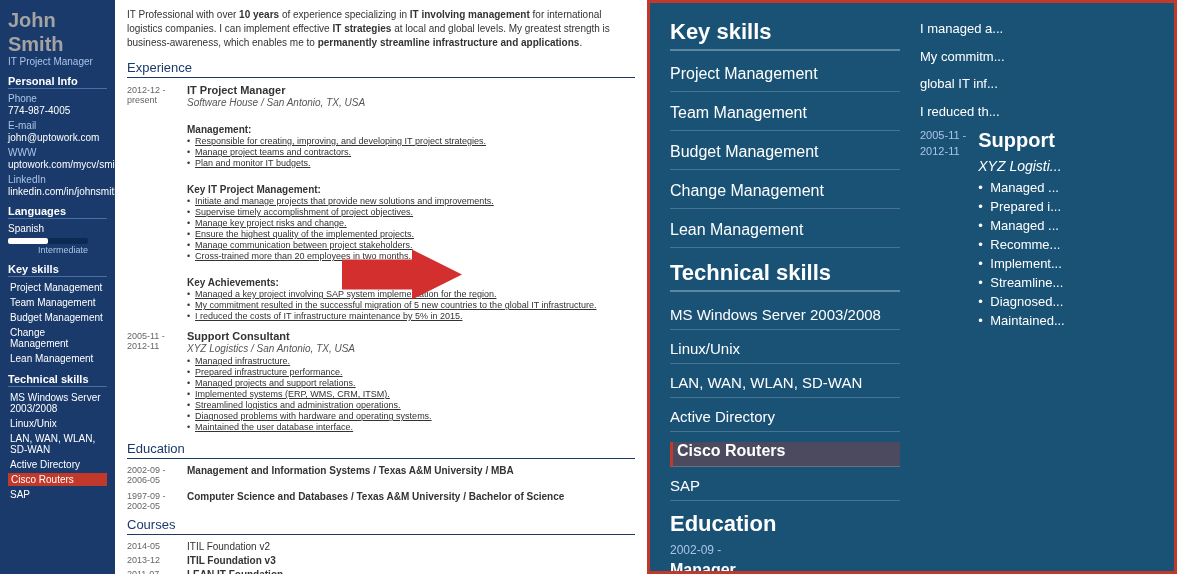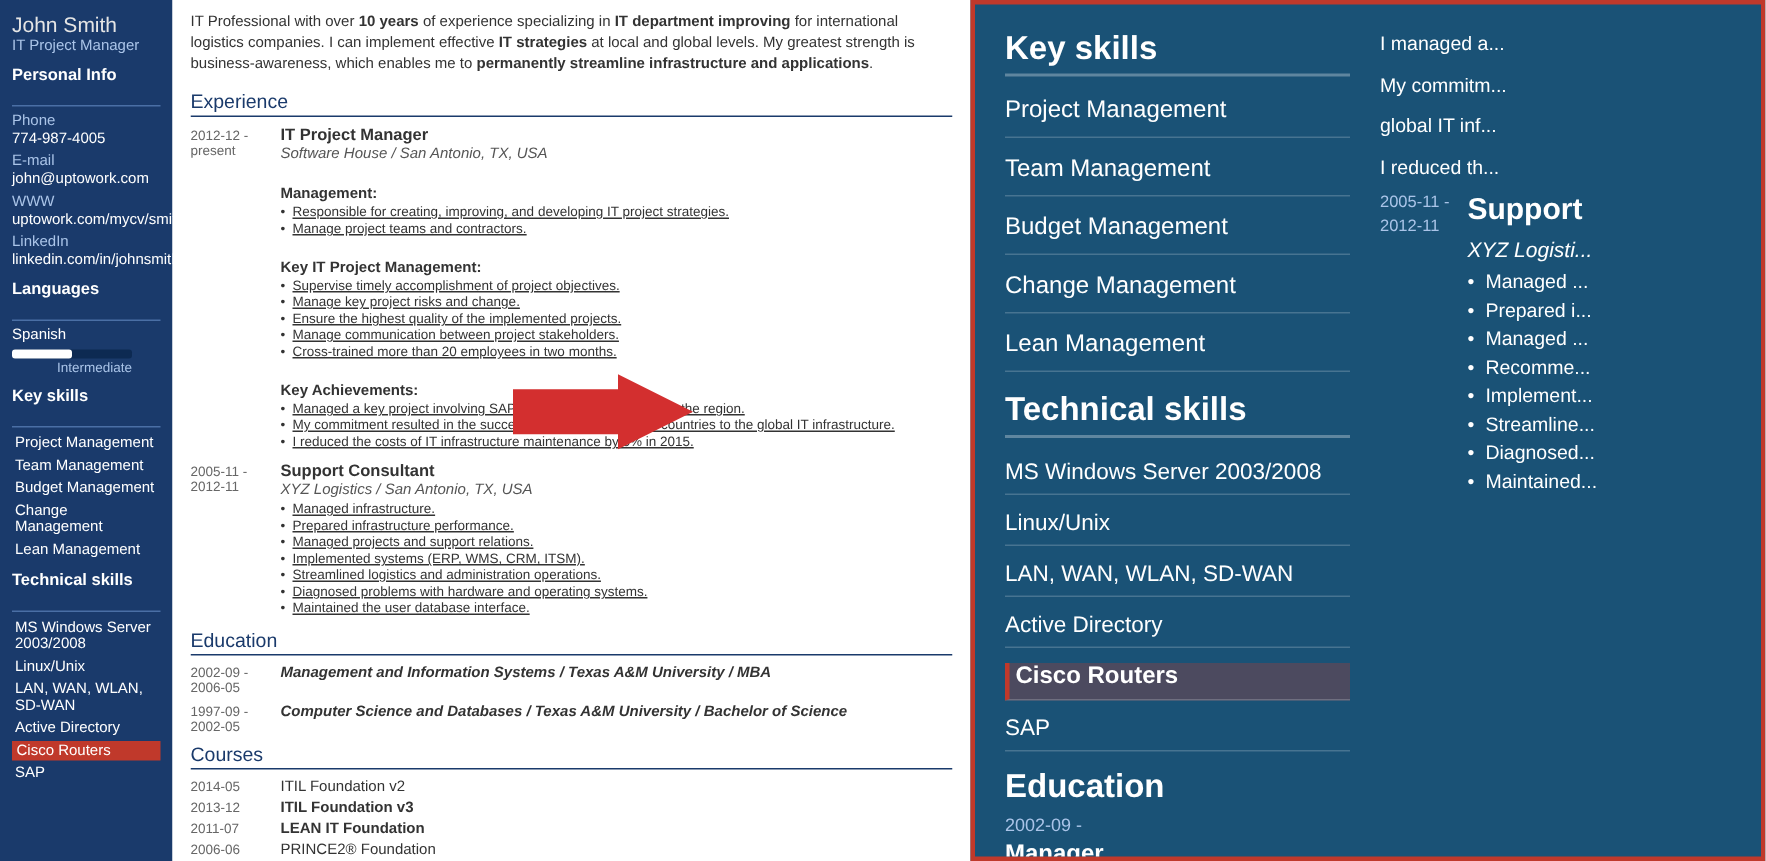--- a/index.html
+++ b/index.html
@@ -9,37 +9,37 @@
     .sidebar {
       width: 115px;
       background: #1a3a6b;
       color: #fff;
       padding: 8px;
       flex-shrink: 0;
       height: 574px;
       overflow: hidden;
     }
     .sidebar-name {
-      font-size: 14px;
-      font-weight: normal;
-      color: #e5e5e5;
+      font-size: 20px;
+      font-weight: bold;
+      color: #a3a3a3;
       line-height: 1.2;
     }
     .sidebar-title {
       font-size: 10px;
       color: #aac4e8;
       margin-bottom: 8px;
     }
     .sidebar-section-title {
       font-size: 11px;
       font-weight: bold;
       color: #fff;
       margin: 8px 0 4px 0;
       border-bottom: 1px solid #4a6fa5;
-      padding-bottom: 14px;
+      padding-bottom: 1px;
     }
     .sidebar-label {
       font-size: 10px;
       color: #aac4e8;
       margin-bottom: 1px;
     }
     .sidebar-value {
       font-size: 10px;
       color: #fff;
       margin-bottom: 4px;
@@ -157,21 +157,20 @@
       width: 60px;
       flex-shrink: 0;
     }
     .edu-detail {
       flex: 1;
     }
     .edu-title {
       font-size: 10px;
       font-weight: bold;
       color: #333;
-      font-style: italic;
     }
     .course-item {
       display: flex;
       margin-bottom: 3px;
     }
     .course-date {
       font-size: 9px;
       color: #666;
       width: 60px;
       flex-shrink: 0;
@@ -338,34 +337,36 @@
   <div class="sidebar-skill-item">Linux/Unix</div>
   <div class="sidebar-skill-item">LAN, WAN, WLAN, SD-WAN</div>
   <div class="sidebar-skill-item">Active Directory</div>
   <div class="sidebar-skill-item highlight">Cisco Routers</div>
   <div class="sidebar-skill-item">SAP</div>
 </div>
 
 <div class="main-content">
   <div class="main-content-inner">
     <p class="bio-text">
-      IT Professional with over <strong>10 years</strong> of experience specializing in <strong>IT department improving</strong> for international logistics companies. I can implement effective <strong>IT strategies</strong> at local and global levels. My greatest strength is business-awareness, which enables me to <strong>permanently streamline infrastructure and applications</strong>.
+      IT Professional with over <strong>10 years</strong> of experience specializing in <strong>IT involving management</strong> for international logistics companies. I can implement effective <strong>IT strategies</strong> at local and global levels. My greatest strength is business-awareness, which enables me to <strong>permanently streamline infrastructure and applications</strong>.
     </p>
 
     <div class="section-heading">Experience</div>
 
     <div class="experience-item">
       <div class="exp-date">2012-12 -<br>present</div>
       <div class="exp-detail">
         <div class="exp-job-title">IT Project Manager</div>
         <div class="exp-company">Software House / San Antonio, TX, USA</div>
         <div class="exp-subtitle">Management:</div>
         <div class="exp-bullet">Responsible for creating, improving, and developing IT project strategies.</div>
         <div class="exp-bullet">Manage project teams and contractors.</div>
+        <div class="exp-bullet">Plan and monitor IT budgets.</div>
         <div class="exp-subtitle">Key IT Project Management:</div>
+        <div class="exp-bullet">Initiate and manage projects that provide new solutions and improvements.</div>
         <div class="exp-bullet">Supervise timely accomplishment of project objectives.</div>
         <div class="exp-bullet">Manage key project risks and change.</div>
         <div class="exp-bullet">Ensure the highest quality of the implemented projects.</div>
         <div class="exp-bullet">Manage communication between project stakeholders.</div>
         <div class="exp-bullet">Cross-trained more than 20 employees in two months.</div>
         <div class="exp-subtitle">Key Achievements:</div>
         <div class="exp-bullet">Managed a key project involving SAP system implementation for the region.</div>
         <div class="exp-bullet">My commitment resulted in the successful migration of 5 new countries to the global IT infrastructure.</div>
         <div class="exp-bullet">I reduced the costs of IT infrastructure maintenance by 5% in 2015.</div>
       </div>

